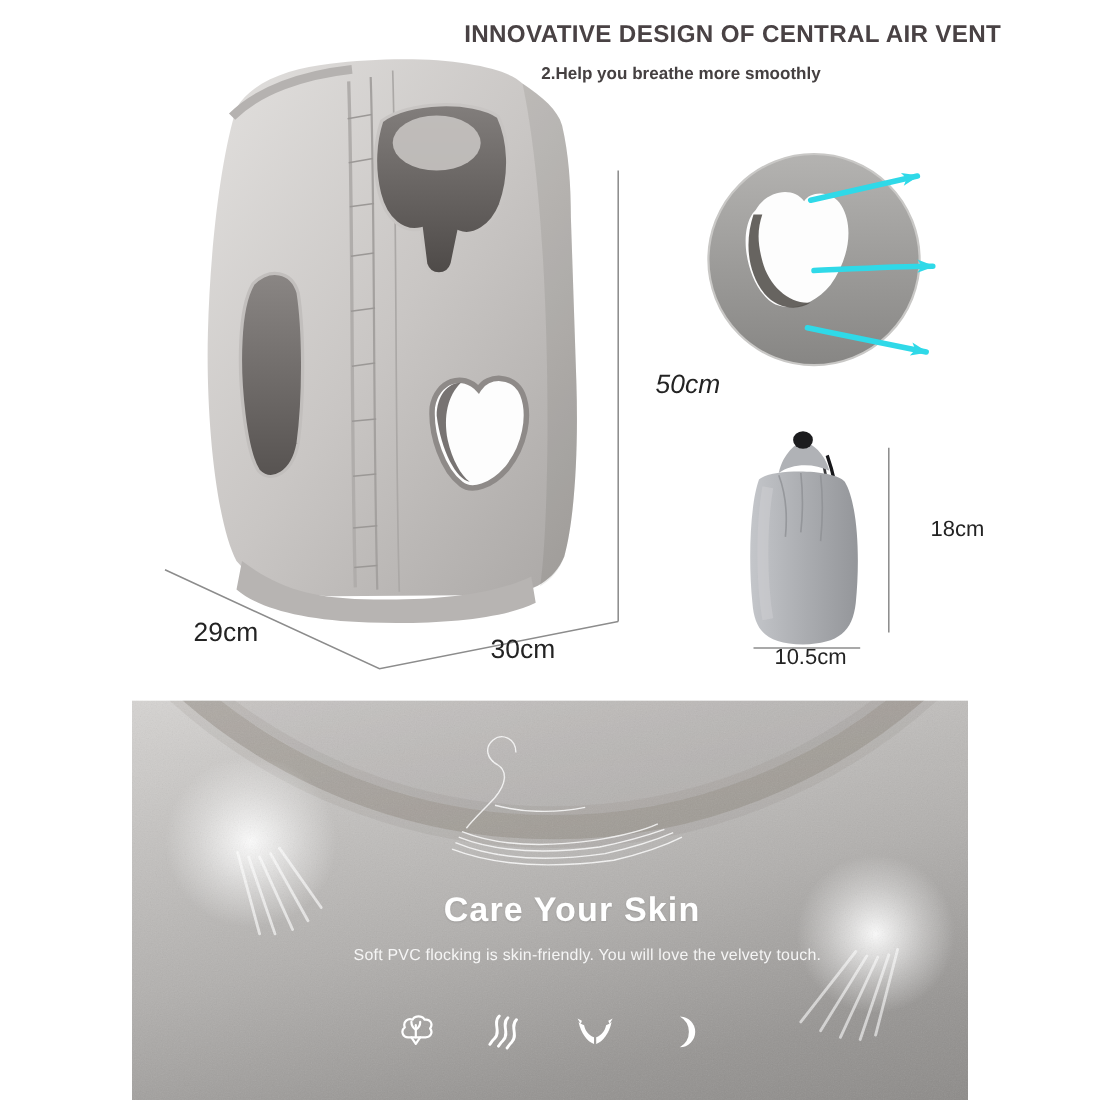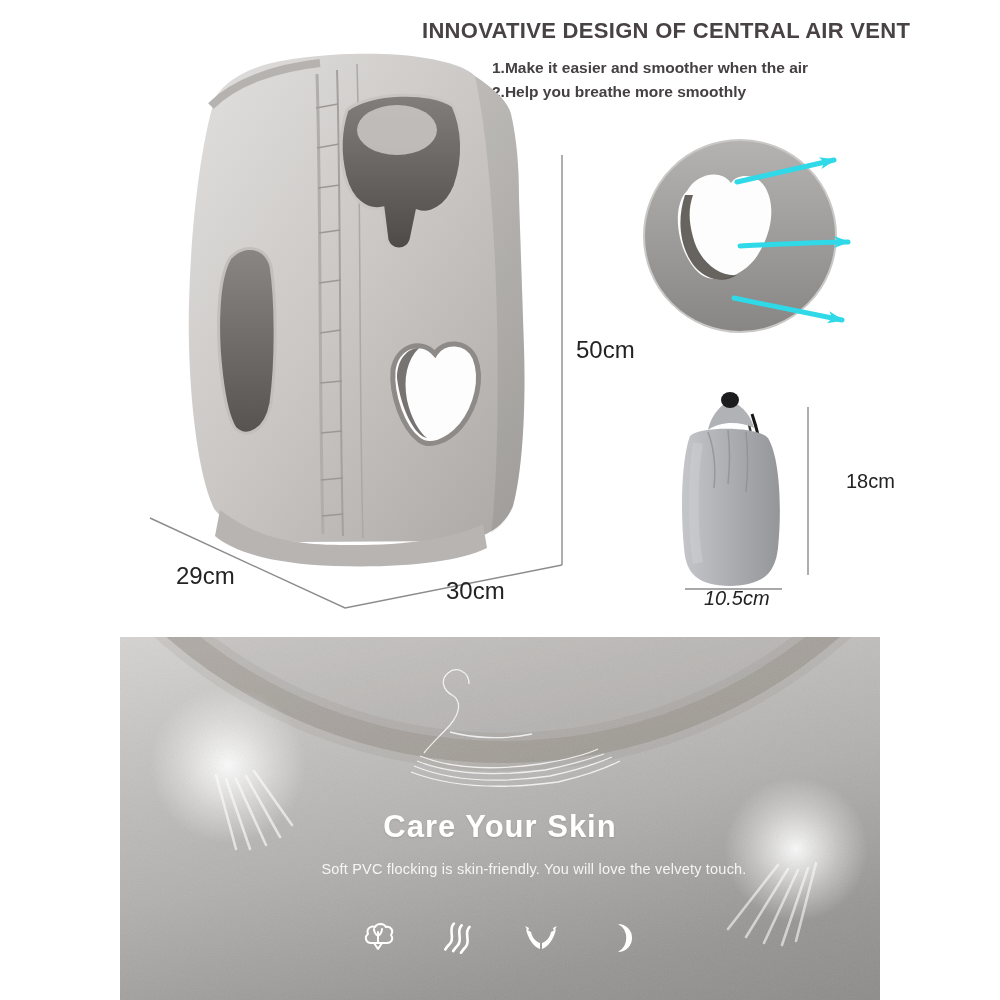--- a/index.html
+++ b/index.html
@@ -16,40 +16,39 @@
 
   
   .dim{color:#232323;font-size:24px;white-space:nowrap;}
   .dim.small{font-size:20px;}
 
   
   .care-panel{left:120px;top:637px;width:760px;height:363px;overflow:hidden;
     background:linear-gradient(168deg,#d6d4d2 0%,#c6c4c2 22%,#b2b0ae 52%,#979593 82%,#8d8b89 100%);}
   .care-title{left:0;top:172px;width:760px;text-align:center;color:#ffffff;
     font-size:31px;font-weight:bold;letter-spacing:1px;
-    text-shadow:0 1px 2px rgba(0,0,0,.12);}
+    text-shadow:0 1px 2px rgba(0,0,0,.12);padding-left:20px;}
   .care-line{left:0;width:760px;text-align:center;color:rgba(255,255,255,.88);
     font-size:14.5px;letter-spacing:.2px;margin-left:34px;}
   .care-line.l1{top:224px;}
   .care-line.l2{top:246px;}
   .icon-row{left:0;top:284px;width:760px;display:flex;justify-content:center;
     align-items:center;gap:47px;}
   .icon-row svg{display:block;}
 
   svg{overflow:visible;}
 </style>
 </head>
 <body>
 
 <div class="stage">
 
   <div class="abs main-title">INNOVATIVE DESIGN OF CENTRAL AIR VENT</div>
 
   <div class="abs bullets">
-    <div>1.Make it easier and smoother when the air</div>
     <div>2.Help you breathe more smoothly</div>
   </div>
 
   <svg class="abs" style="left:135px;top:48px;" width="430" height="520" viewBox="0 0 430 520">
     <defs>
       <linearGradient id="gPillow" x1="0" y1="0" x2="1" y2="1">
         <stop offset="0" stop-color="#e2e0de"></stop>
           <stop offset=".5" stop-color="#c9c6c4"></stop>
           <stop offset="1" stop-color="#aaa7a5"></stop>
       </linearGradient>
@@ -162,25 +161,25 @@
 
   <svg class="abs" style="left:0;top:0;" width="1000" height="630" viewBox="0 0 1000 630">
     <g stroke="#8c8c8c" stroke-width="1.4" fill="none">
       <path d="M562,155 L562,565"></path>
       <path d="M562,565 L345,608 L150,518"></path>
       <path d="M808,407 L808,575"></path>
       <path d="M685,589 L782,589"></path>
     </g>
   </svg>
 
-  <div class="abs dim" style="left:576px;top:336px;">50cm</div>
+  <div class="abs dim" style="left:596px;top:336px;font-style:italic;">50cm</div>
   <div class="abs dim" style="left:176px;top:562px;text-align:right;">29cm</div>
   <div class="abs dim" style="left:446px;top:577px;">30cm</div>
   <div class="abs dim small" style="left:818px;top:470px;margin-left:28px;">18cm</div>
-  <div class="abs dim small" style="left:704px;top:587px;font-style:italic;">10.5cm</div>
+  <div class="abs dim small" style="left:704px;top:587px;">10.5cm</div>
 
   <div class="abs care-panel">
     <svg class="abs" style="left:0;top:0;" width="760" height="363" viewBox="0 0 760 363">
       <defs>
         <radialGradient id="glowGrad" cx=".5" cy=".5" r=".5">
           <stop offset="0" stop-color="#ffffff" stop-opacity=".95"></stop>
           <stop offset=".6" stop-color="#ffffff" stop-opacity=".35"></stop>
           <stop offset="1" stop-color="#ffffff" stop-opacity="0"></stop>
         </radialGradient>
         <filter id="noise">

